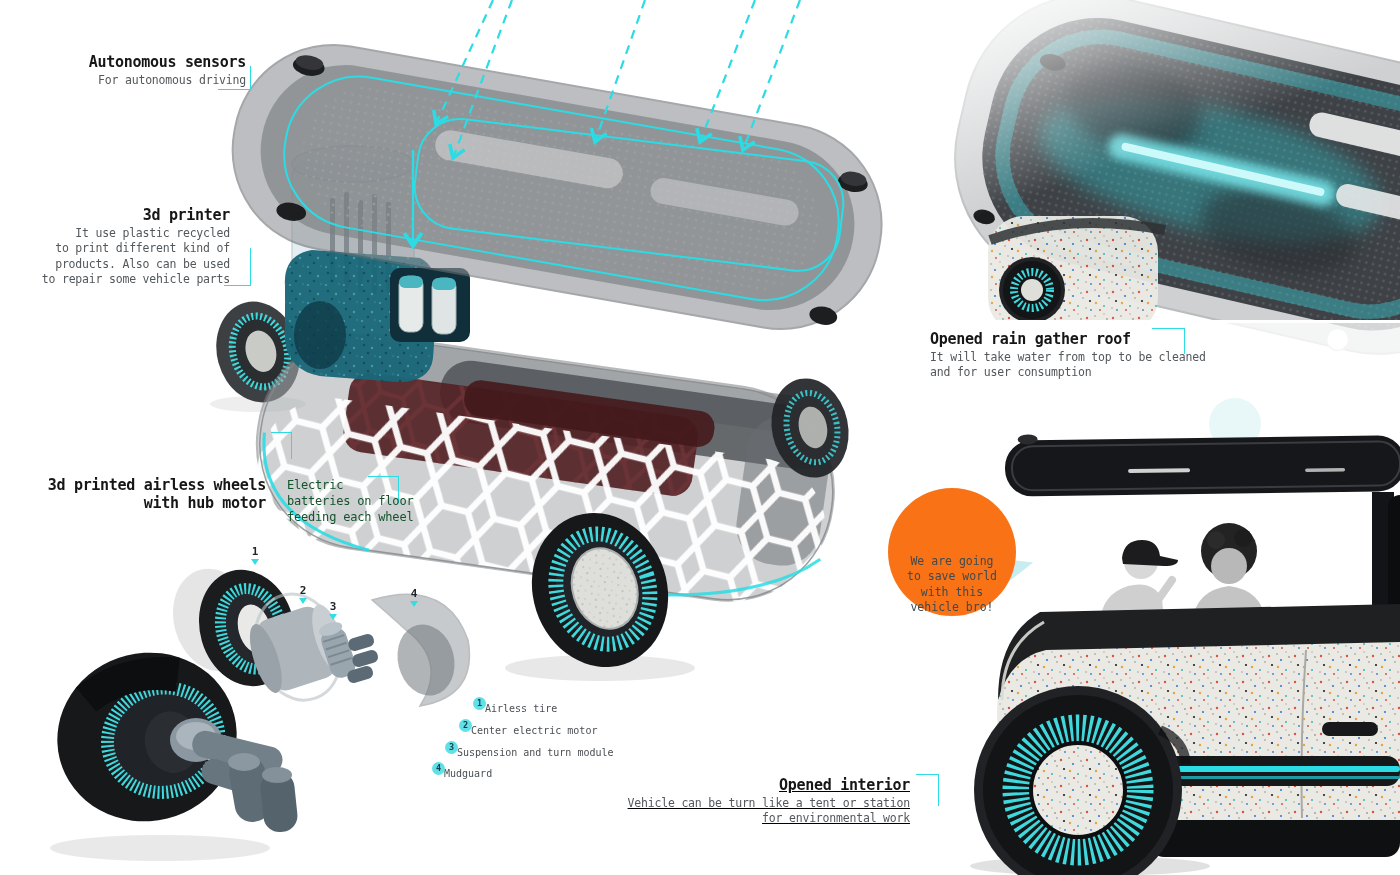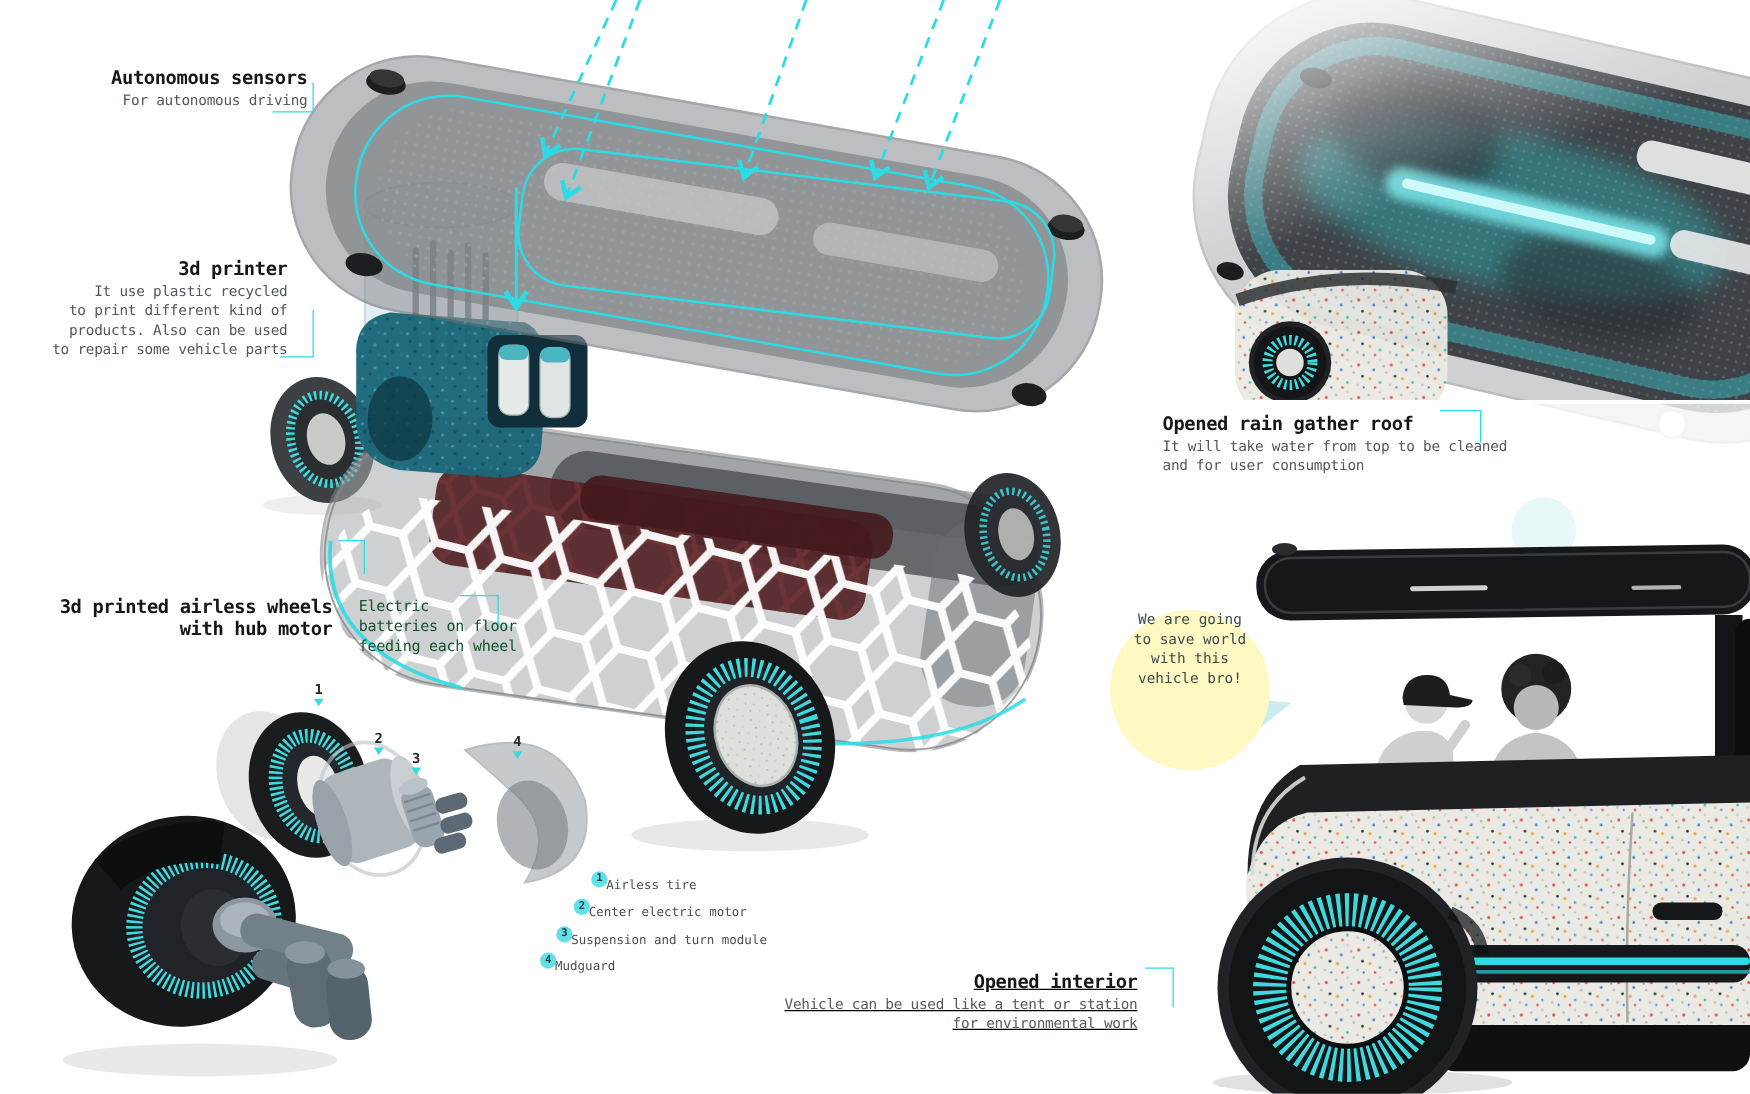--- a/index.html
+++ b/index.html
@@ -11,21 +11,21 @@
   .anno{position:absolute;z-index:6;}
   .anno .t{font-weight:bold;font-size:15px;line-height:1.22;color:#161616;white-space:pre-line;letter-spacing:-0.3px;}
   .anno .b{font-size:11.5px;line-height:1.32;color:#53585c;white-space:pre-line;margin-top:2px;letter-spacing:-0.2px;}
   .right{text-align:right;}
   .anno.red .b{color:#14532d;font-size:12px;margin-top:0;}
   .bracket{position:absolute;z-index:5;}
   .br-tr{border-top:1.6px solid #2bdce4;border-right:1.6px solid #2bdce4;}
   .br-br{border-bottom:1.6px solid #2bdce4;border-right:1.6px solid #2bdce4;}
   .bubble{
     position:absolute;left:888px;top:488px;width:128px;height:128px;border-radius:50%;
-    background:#fef9c3;z-index:6;display:flex;align-items:flex-start;justify-content:center;
+    background:#f97316;z-index:6;display:flex;align-items:flex-end;justify-content:center;
   }
   .bubble .bt{font-size:11.5px;line-height:1.35;color:#3f4a4e;white-space:pre-line;text-align:center;}
   .bubble-tail{
     position:absolute;left:1004px;top:556px;width:0;height:0;z-index:5;
     border-top:9px solid transparent;border-bottom:16px solid transparent;
     border-left:30px solid #c9ecf1;transform:rotate(-10deg);
   }
   .legend-item{position:absolute;z-index:6;}
   .legend-item .badge{
     position:absolute;left:0;top:0;width:13px;height:13px;border-radius:50%;
@@ -361,21 +361,21 @@
 
   <div class="anno" style="left:930px;top:330px;width:280px;">
     <div class="t">Opened rain gather roof</div>
     <div class="b">It will take water from top to be cleaned
 and for user consumption</div>
   </div>
   <div class="bracket br-tr" style="left:1152px;top:328px;width:32px;height:25px;"></div>
 
   <div class="anno right" style="left:620px;top:776px;width:290px;text-decoration:underline;">
     <div class="t">Opened interior</div>
-    <div class="b">Vehicle can be used like a tent or station
+    <div class="b">Vehicle can be turn like a tent or station
 for environmental work</div>
   </div>
   <div class="bracket br-tr" style="left:916px;top:774px;width:22px;height:31px;"></div>
 
   <div class="bubble-tail"></div>
   <div class="bubble">
     <div class="bt">We are going
 to save world
 with this
 vehicle bro!</div>

